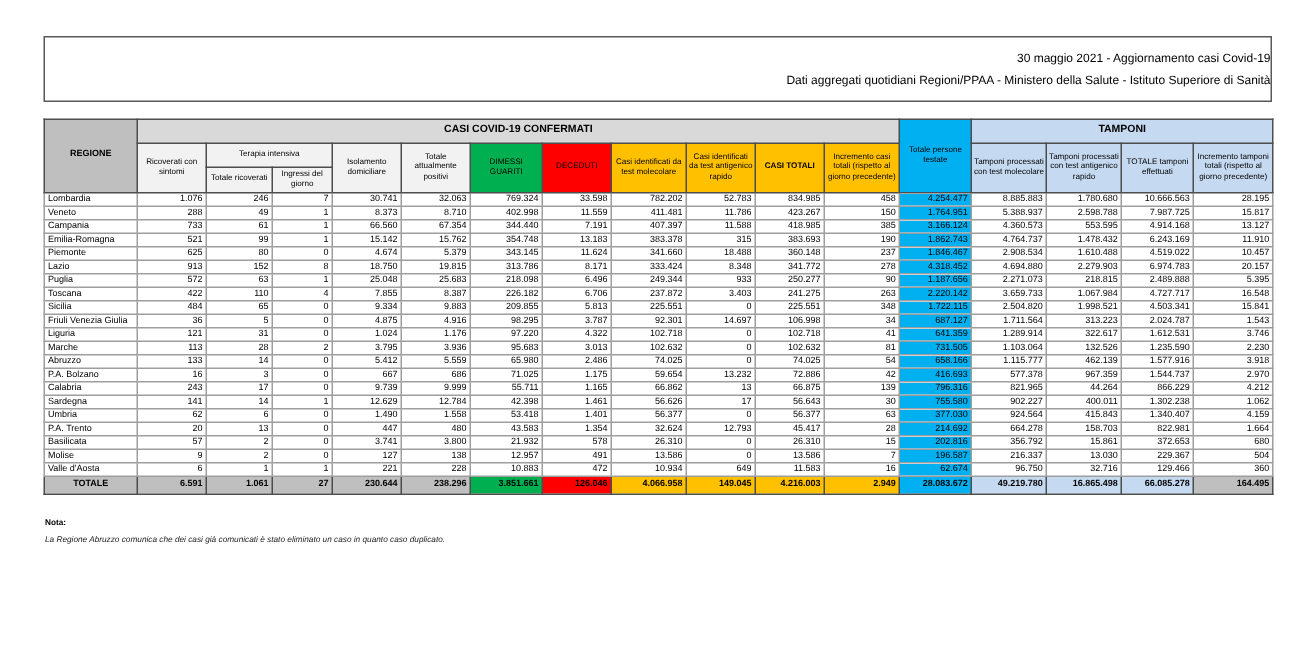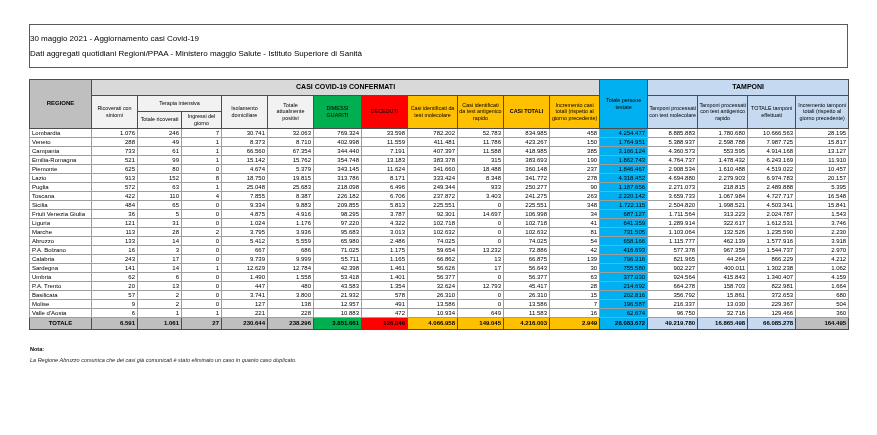--- a/index.html
+++ b/index.html
@@ -1,21 +1,21 @@
 <!DOCTYPE html>
 <html><head>
 <meta charset="utf-8">
 <style>
   html,body{margin:0;padding:0;background:#fff;}
   .page{position:relative;width:877px;height:435px;background:#ffffff;overflow:hidden;
         font-family:"Liberation Sans",sans-serif;color:#000;}
   .title-box{position:absolute;left:29px;top:24px;width:817px;height:42px;
         border:1px solid #595959;background:#fff;display:flex;flex-direction:column;
         justify-content:center;gap:7px;}
-  .title-line{text-align:left;font-size:8px;line-height:1;}
+  .title-line{text-align:right;font-size:8px;line-height:1;}
   table.covid{position:absolute;left:29px;top:79px;width:819px;border-collapse:collapse;
         table-layout:fixed;border:1px solid #333;}
   th{border:1px solid #4d4d4d;font-size:5.4px;font-weight:normal;text-align:center;
         padding:1px;line-height:1.25;overflow:hidden;}
   .band{font-size:7px;font-weight:bold;background:#d9d9d9;height:13px;}
   .band-tamp{background:#c5d9f1;}
   .h-regione{background:#bfbfbf;font-weight:bold;font-size:6px;}
   .h-plain{background:#f2f2f2;}
   .h-green{background:#00b050;}
   .h-red{background:#ff0000;}
@@ -30,21 +30,21 @@
   .note-label{position:absolute;left:30px;top:346px;font-size:5.5px;font-weight:bold;}
   .note-text{position:absolute;left:30px;top:357px;font-size:5.5px;font-style:italic;color:#222;}
 </style>
 </head>
 <body>
 
 <div class="page">
 
   <div class="title-box">
     <div class="title-line">30 maggio 2021 - Aggiornamento casi Covid-19</div>
-    <div class="title-line">Dati aggregati quotidiani Regioni/PPAA - Ministero maggio Salute - Istituto Superiore di Sanità</div>
+    <div class="title-line">Dati aggregati quotidiani Regioni/PPAA - Ministero della Salute - Istituto Superiore di Sanità</div>
   </div>
 
   <table class="covid">
     <colgroup>
       <col style="width:62px">
         <col style="width:46px">
         <col style="width:44px">
         <col style="width:40px">
       <col style="width:46px">
         <col style="width:46px">

